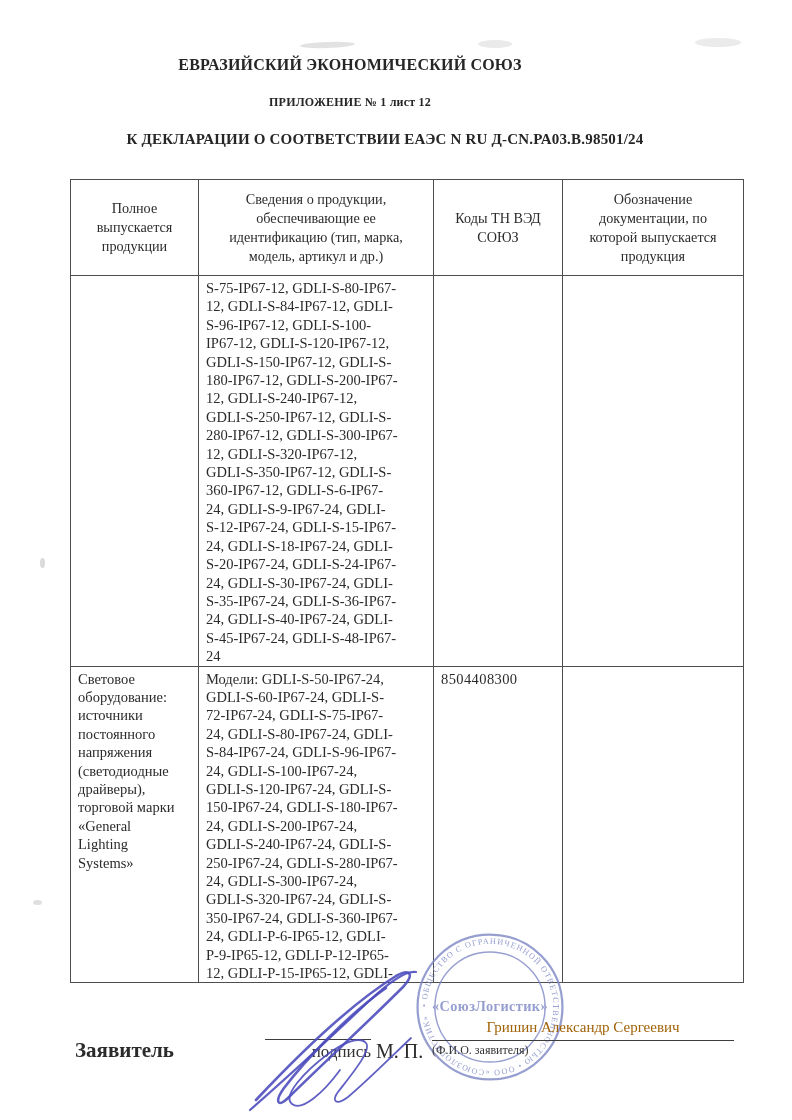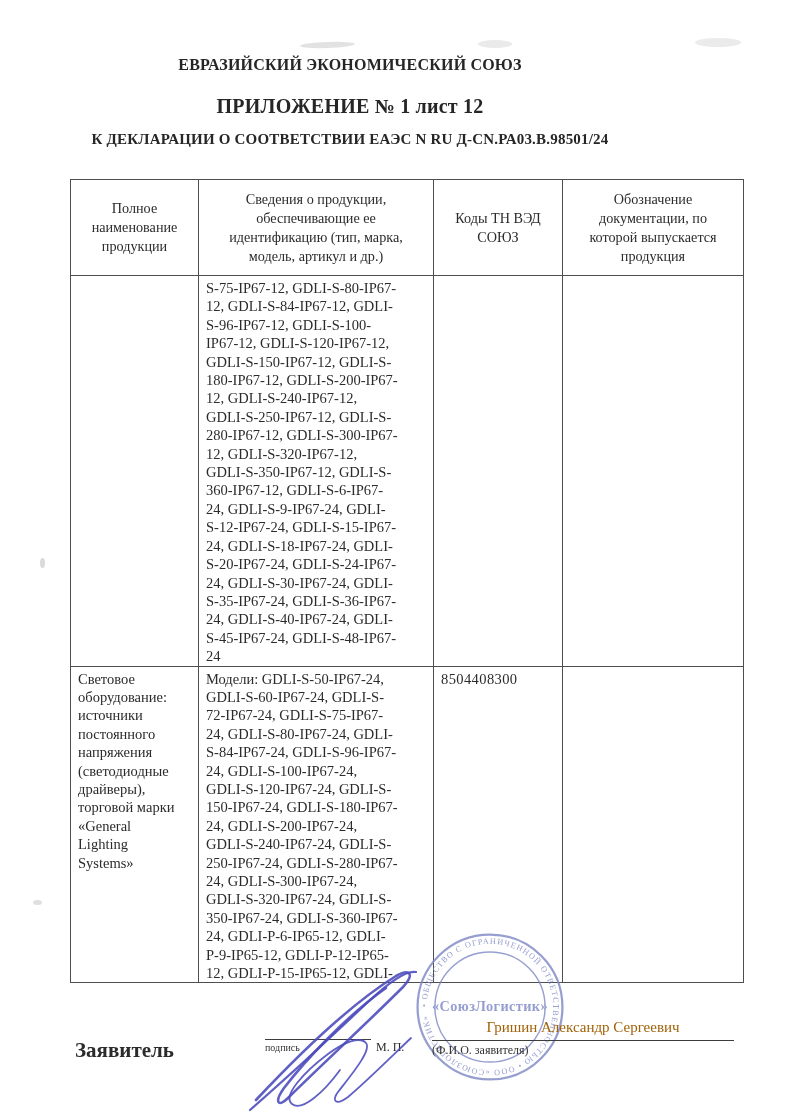--- a/index.html
+++ b/index.html
@@ -7,22 +7,22 @@
     width:792px;height:1120px;position:relative;overflow:hidden;
     background:#ffffff;color:#2b2b2b;
     font-family:"Liberation Serif", serif;
   }
   
   .doc-title,.doc-subtitle,.doc-decl{
     position:absolute;left:0;width:700px;text-align:center;
     font-weight:bold;color:#262626;letter-spacing:.2px;
   }
   .doc-title{top:56px;font-size:16px;}
-  .doc-subtitle{top:95px;font-size:20px;}
-  .doc-decl{top:131px;font-size:15px;}
+  .doc-subtitle{top:95px;font-size:12px;}
+  .doc-decl{top:131px;font-size:15px;padding-left:35px;}
   
   table.products{
     position:absolute;left:70px;top:179px;width:673px;
     border-collapse:collapse;table-layout:fixed;
   }
   table.products th, table.products td{
     border:1px solid #4e4e4e;
     white-space:pre-line;
     overflow:hidden;
   }
@@ -37,22 +37,22 @@
   }
   tr.hdr{height:96px;}
   tr.r1{height:387px;}
   tr.r2{height:315px;margin-left:47px;}
   td.product-cell{vertical-align:middle;padding-left:8px;line-height:18.2px;}
   td.code-cell{padding-top:4px;padding-left:8px;letter-spacing:.4px;}
   col.c1{width:128px;} col.c2{width:235px;} col.c3{width:129px;} col.c4{width:181px;}
   
   .applicant-label{position:absolute;left:75px;top:1038px;font-size:21px;font-weight:bold;}
   .sig-line{position:absolute;left:265px;top:1039px;width:106px;border-top:1.6px solid #3d3d3d;}
-  .sig-caption{position:absolute;left:265px;top:1042px;width:106px;text-align:left;font-size:10px;color:#333;}
-  .mp-label{position:absolute;left:376px;top:1040px;font-size:12px;}
+  .sig-caption{position:absolute;left:265px;top:1042px;width:106px;text-align:right;font-size:17px;color:#333;}
+  .mp-label{position:absolute;left:376px;top:1040px;font-size:20px;}
   .applicant-name{position:absolute;left:432px;top:1019px;width:302px;text-align:center;font-size:15px;color:#a16207;z-index:4;}
   .name-line{position:absolute;left:432px;top:1040px;width:302px;border-top:1.6px solid #3d3d3d;z-index:4;}
   .name-caption{position:absolute;left:432px;top:1043px;width:302px;text-align:left;font-size:12px;color:#333;z-index:4;}
   
   .stamp{position:absolute;left:388px;top:905px;width:204px;height:204px;opacity:.8;z-index:2;}
   .stamp circle{fill:none;stroke:#7d87c5;}
   .stamp .ring-text{fill:#7d87c5;font-size:8px;letter-spacing:1.1px;font-family:"Liberation Serif",serif;}
   .stamp .center-text{fill:#7d87c5;font-size:14px;font-weight:bold;letter-spacing:.4px;font-family:"Liberation Serif",serif;}
   
   .signature{position:absolute;left:248px;top:950px;width:200px;height:165px;z-index:5;}
@@ -75,21 +75,21 @@
 <table class="products">
   <colgroup>
       <col class="c1">
       <col class="c2">
       <col class="c3">
       <col class="c4">
     </colgroup>
   <thead>
     <tr class="hdr">
       <th>Полное
-наименование
+выпускается
 продукции</th>
       <th>Сведения о продукции,
 обеспечивающие ее
 идентификацию (тип, марка,
 модель, артикул и др.)</th>
       <th>Коды ТН ВЭД
 СОЮЗ</th>
       <th>Обозначение
 документации, по
 которой выпускается

